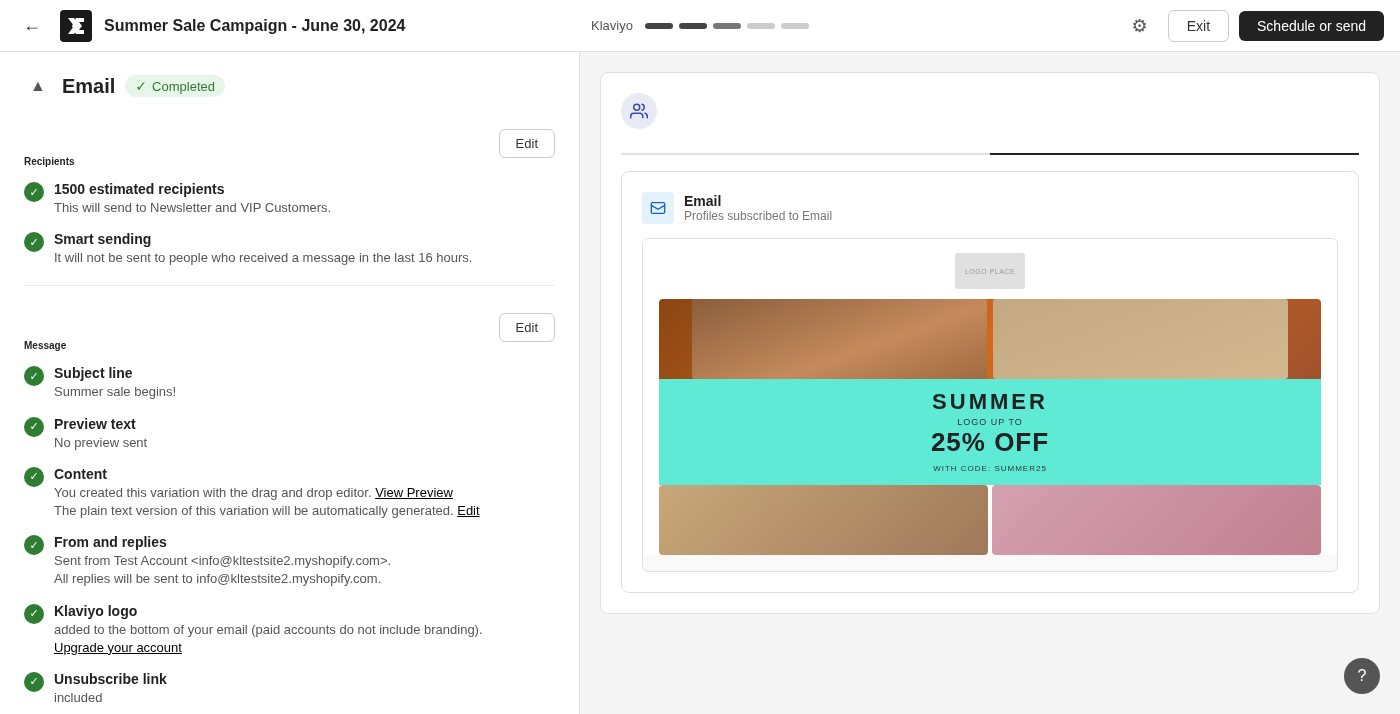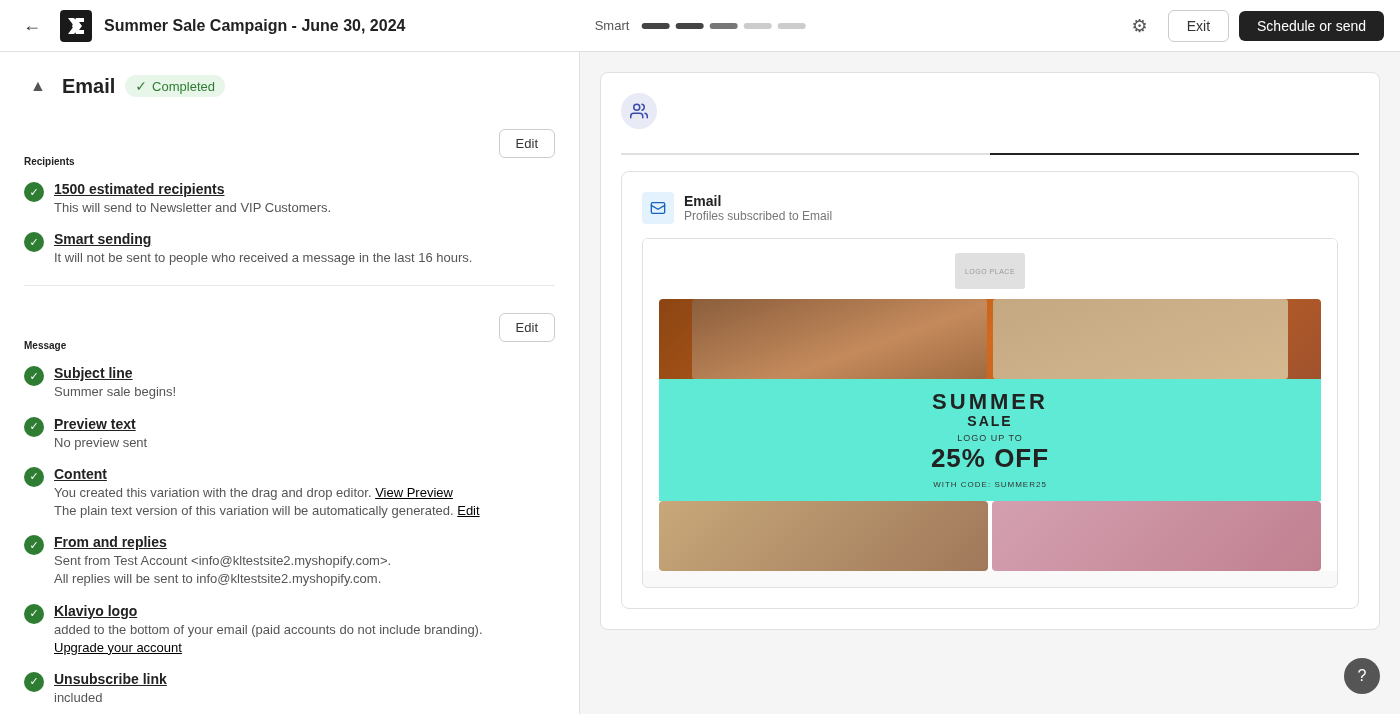--- a/index.html
+++ b/index.html
@@ -204,21 +204,20 @@
       margin-top: 1px;
       color: #fff;
       font-size: 11px;
     }
     .check-content {}
     .check-title {
       font-size: 14px;
       font-weight: 600;
       color: #222;
       margin-bottom: 2px;
-      text-decoration: underline;
     }
     .check-desc {
       font-size: 13px;
       color: #555;
       line-height: 1.4;
     }
     .check-link {
       color: #000000;
       text-decoration: underline;
       cursor: pointer;
@@ -432,21 +431,21 @@
       <svg class="klaviyo-logo-mark" viewBox="0 0 32 32" fill="none" xmlns="http://www.w3.org/2000/svg">
         <rect width="32" height="32" rx="4" fill="#1a1a1a"></rect>
         <path d="M8 8h6l6 8-6 8H8l6-8-6-8z" fill="white"></path>
         <path d="M16 8h8v4h-5l3 4-3 4h5v4h-8l-4-8 4-8z" fill="white"></path>
       </svg>
     </div>
     <span class="campaign-title">Summer Sale Campaign - June 30, 2024</span>
   </div>
 
   <div class="progress-bar-container">
-    <span class="progress-label">Smart</span>
+    <span class="progress-label">Klaviyo</span>
     <div class="progress-dots">
       <div class="progress-dot dot-filled"></div>
       <div class="progress-dot dot-filled"></div>
       <div class="progress-dot dot-active"></div>
       <div class="progress-dot dot-empty"></div>
       <div class="progress-dot dot-empty"></div>
     </div>
   </div>
 
   <div class="nav-right">
@@ -605,21 +604,20 @@
 
             <div class="sale-hero-img">
               <div style="display:flex; gap:6px; align-items:stretch; width:90%; height:80px;">
                 <div style="background: linear-gradient(160deg, #8B5E3C 0%, #C48A5C 60%, #A06A40 100%); flex:1; border-radius:3px;"></div>
                 <div style="background: linear-gradient(160deg, #c4a882 0%, #d4b890 100%); flex:1; border-radius:3px;"></div>
               </div>
             </div>
 
             <div class="sale-text-block">
               <div class="sale-title-text">SUMMER</div>
-              <div class="sale-subtitle-text">SALE</div>
               <div class="sale-save-text">LOGO UP TO</div>
               <div class="sale-percent-text">25% OFF</div>
               <div class="sale-code-text">WITH CODE: SUMMER25</div>
             </div>
 
             <div class="product-grid">
               <div class="product-img product-img-1"></div>
               <div class="product-img product-img-2"></div>
             </div>
           </div>

